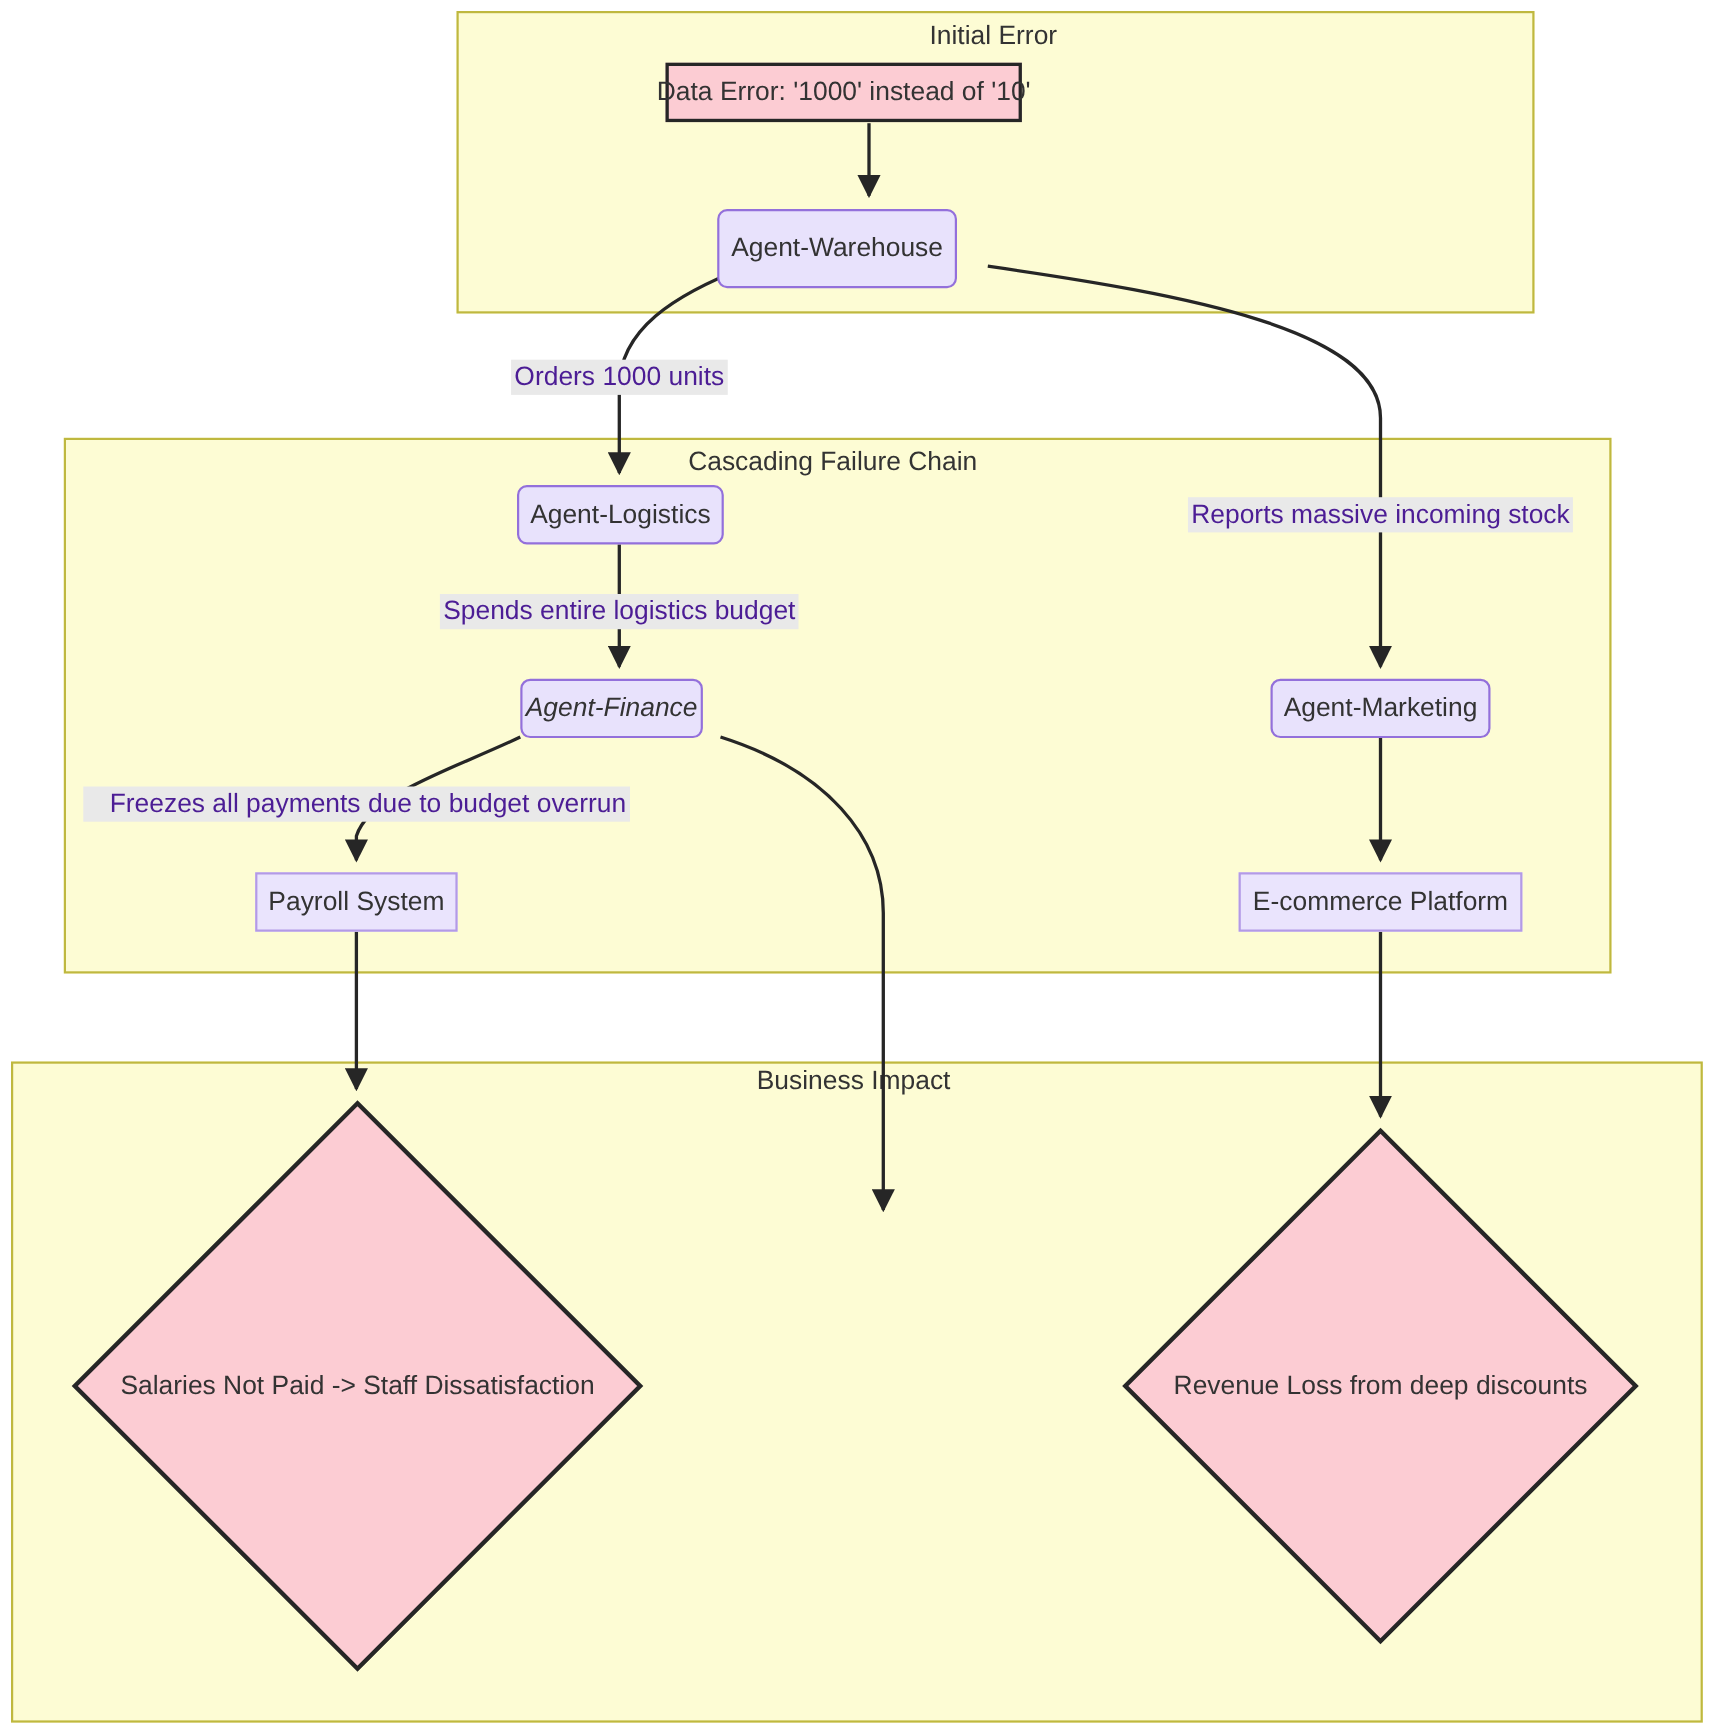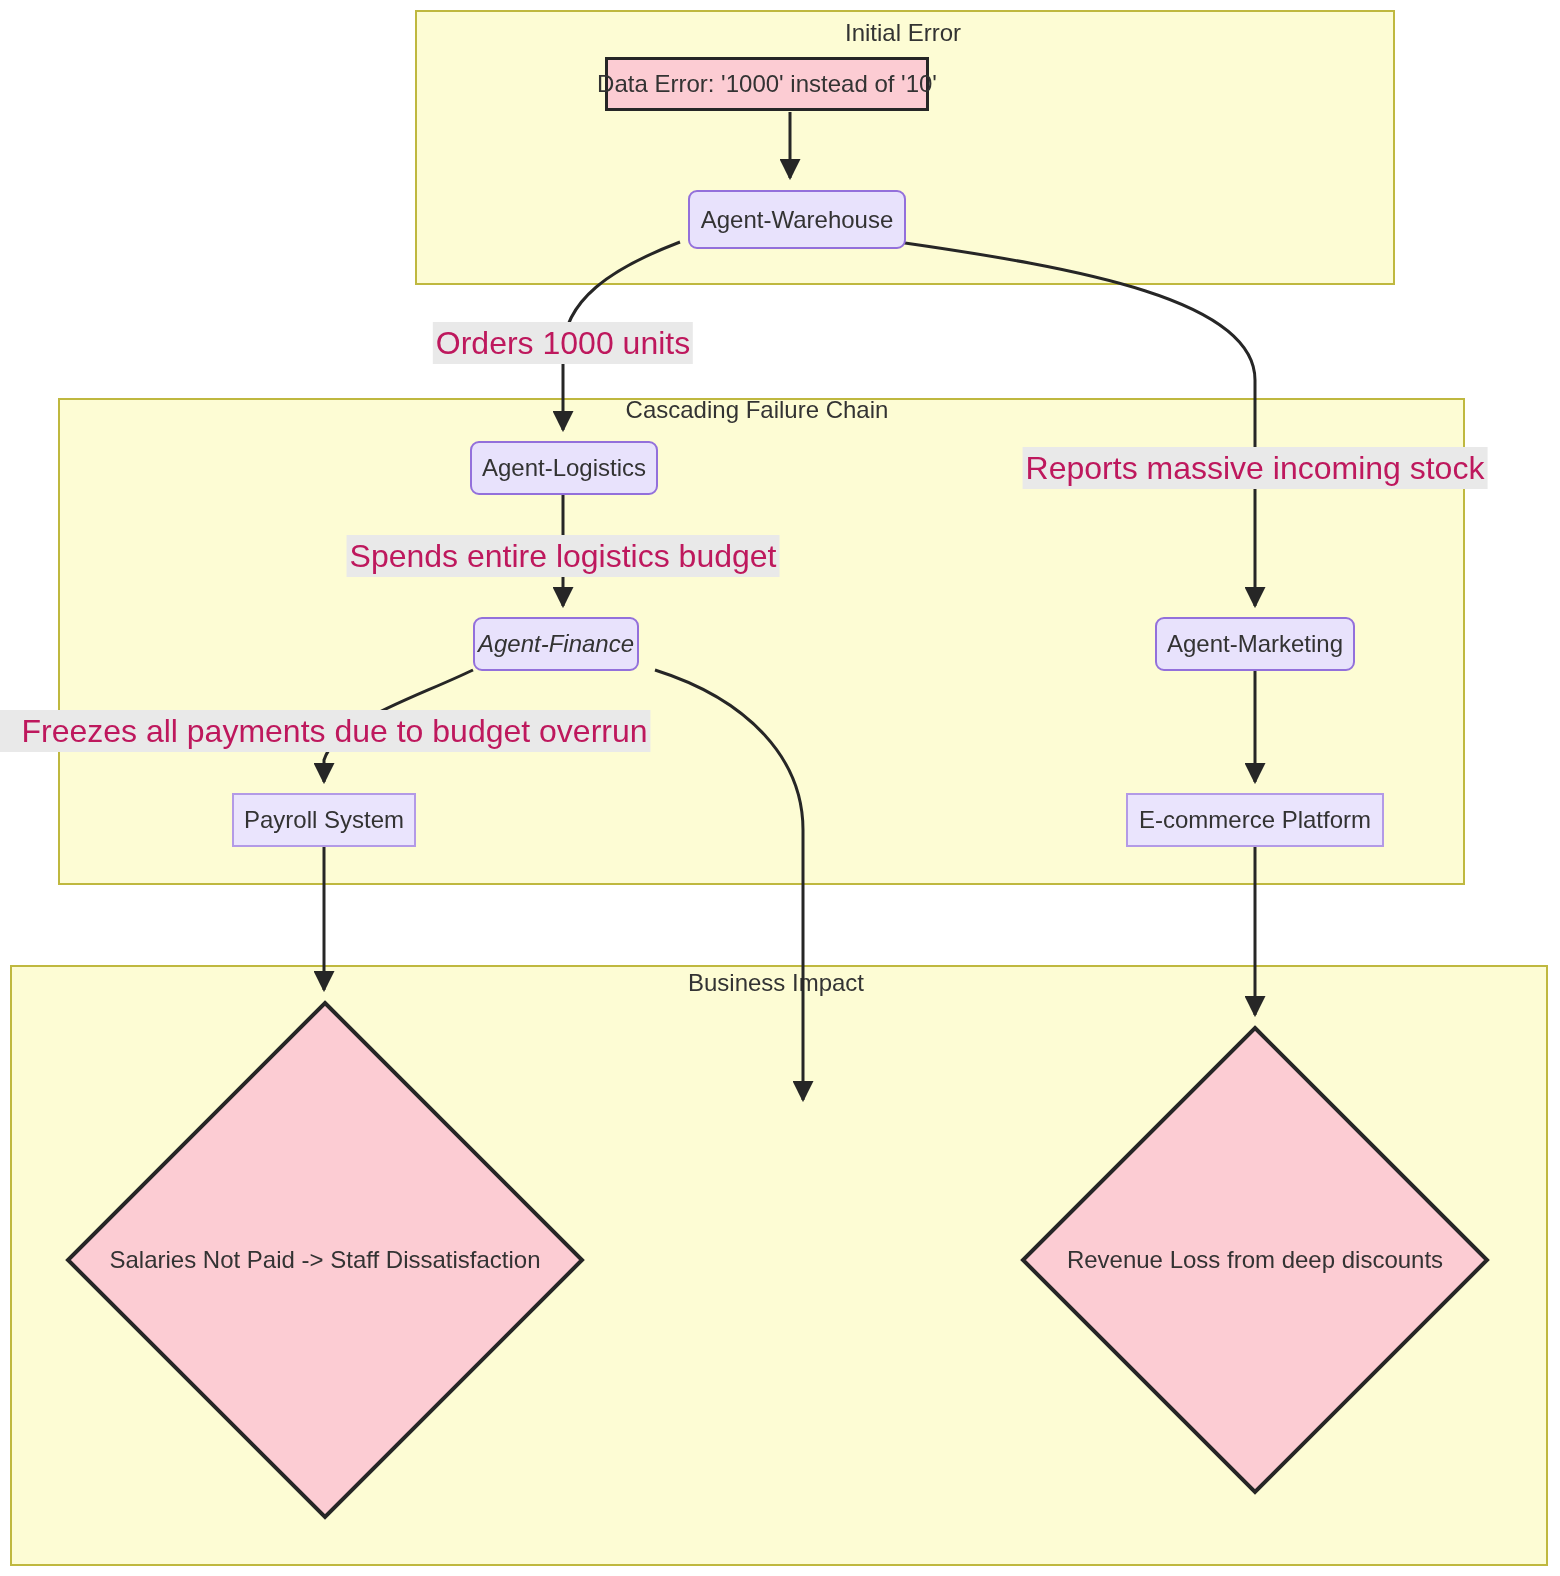--- a/index.html
+++ b/index.html
@@ -82,39 +82,39 @@
   .edge-layer {
     position: absolute;
     left: 0;
     top: 0;
     width: 1560px;
     height: 1576px;
     pointer-events: none;
   }
   .edge-label {
     position: absolute;
-    font-size: 32px;
-    color: #be185d;
+    font-size: 24px;
+    color: #4c1d95;
     background: #e9e9e9;
     white-space: nowrap;
     transform: translate(-50%, -50%);
     padding: 1px 3px;
     line-height: 1.25;
   }
 </style>
 </head>
 <body>
 
 <div id="canvas">
 
   <div class="subgraph" style="left:415px; top:10px; width:980px; height:275px;"></div>
   <div class="subgraph-label" style="left:903px; top:19px;">Initial Error</div>
 
   <div class="subgraph" style="left:58px; top:398px; width:1407px; height:487px;"></div>
-  <div class="subgraph-label" style="left:757px; top:396px;">Cascading Failure Chain</div>
+  <div class="subgraph-label" style="left:757px; top:406px;">Cascading Failure Chain</div>
 
   <div class="subgraph" style="left:10px; top:965px; width:1538px; height:601px;"></div>
   <div class="subgraph-label" style="left:776px; top:969px;">Business Impact</div>
 
   <svg class="edge-layer" viewBox="0 0 1560 1576" width="1560" height="1576">
     <defs>
       <marker id="arrow" viewBox="0 0 10 10" refX="9" refY="5" markerWidth="7" markerHeight="7" orient="auto-start-reverse">
         <path d="M 0 0 L 10 5 L 0 10 z" fill="#262626"></path>
       </marker>
     </defs>
@@ -138,21 +138,21 @@
     <path d="M 1255 847 L 1255 1015" fill="none" stroke="#262626" stroke-width="3" marker-end="url(#arrow)"></path>
   </svg>
 
   <div class="edge-label" style="left:563px; top:343px;">Orders 1000 units</div>
   <div class="edge-label" style="left:1255px; top:468px;">Reports massive incoming stock</div>
   <div class="edge-label" style="left:563px; top:556px;">Spends entire logistics budget</div>
   <div class="edge-label" style="left:324px; top:731px;padding-left:24px;">Freezes all payments due to budget overrun</div>
 
   <div class="node node-error" style="left:605px; top:57px; width:324px; height:54px;text-align:right;">Data Error: '1000' instead of '10'</div>
 
-  <div class="node node-agent" style="left:688px; top:190px; width:218px; height:59px;">Agent-Warehouse</div>
+  <div class="node node-agent" style="left:652px; top:190px; width:218px; height:72px;">Agent-Warehouse</div>
 
   <div class="node node-agent" style="left:470px; top:441px; width:188px; height:54px;">Agent-Logistics</div>
 
   <div class="node node-agent" style="left:473px; top:617px; width:166px; height:54px;font-style:italic;">Agent-Finance</div>
 
   <div class="node node-agent" style="left:1155px; top:617px; width:200px; height:54px;">Agent-Marketing</div>
 
   <div class="node node-system" style="left:232px; top:793px; width:184px; height:54px;">Payroll System</div>
 
   <div class="node node-system" style="left:1126px; top:793px; width:258px; height:54px;">E-commerce Platform</div>

